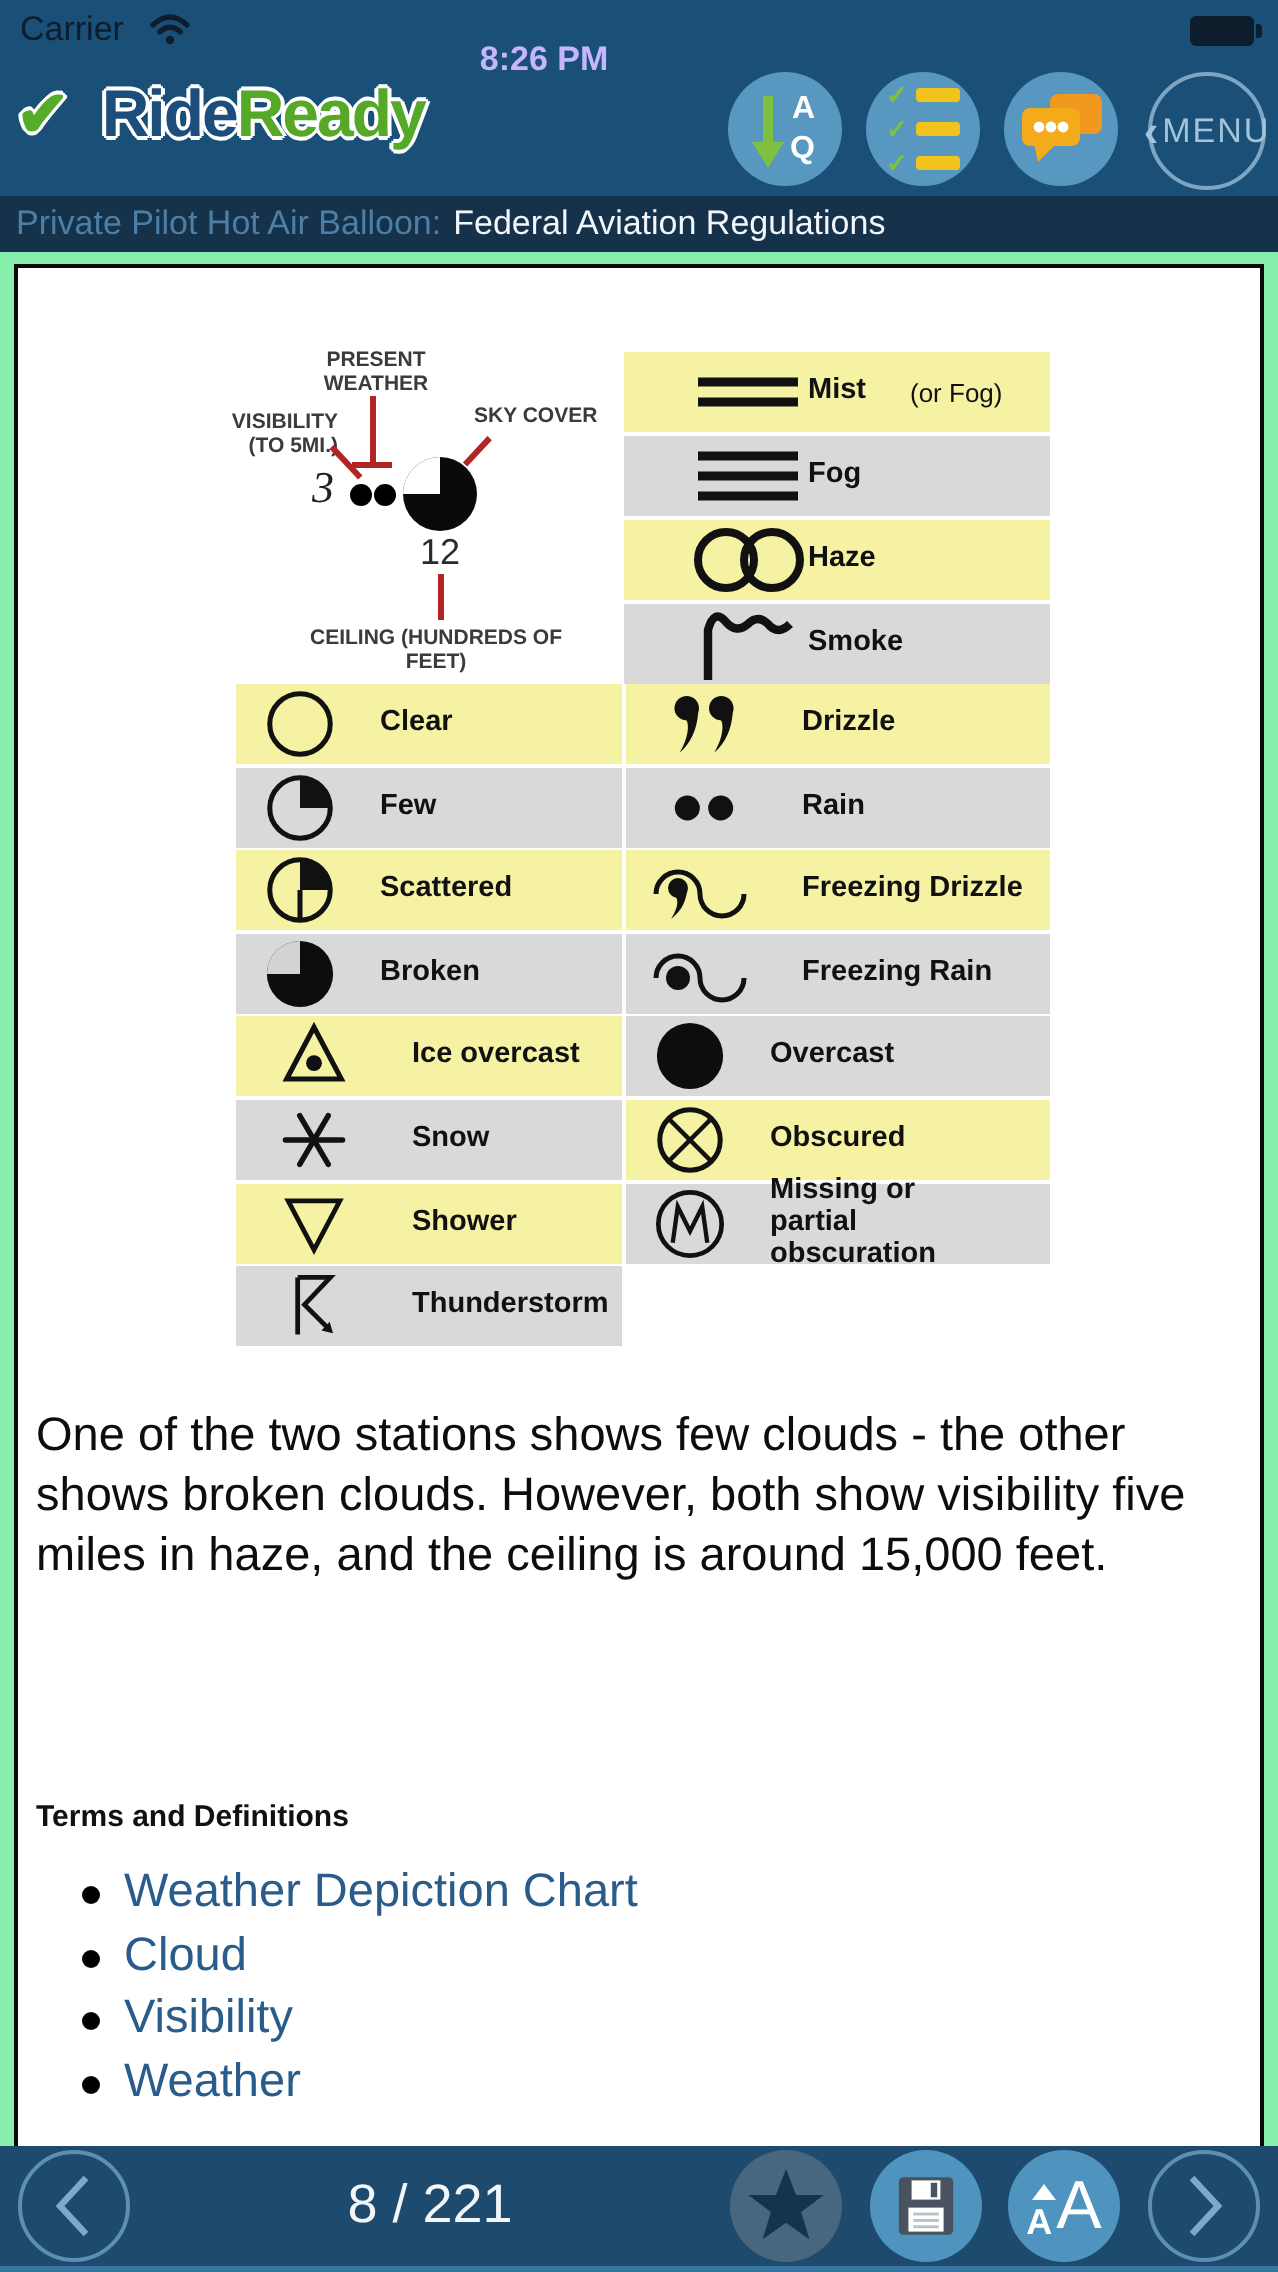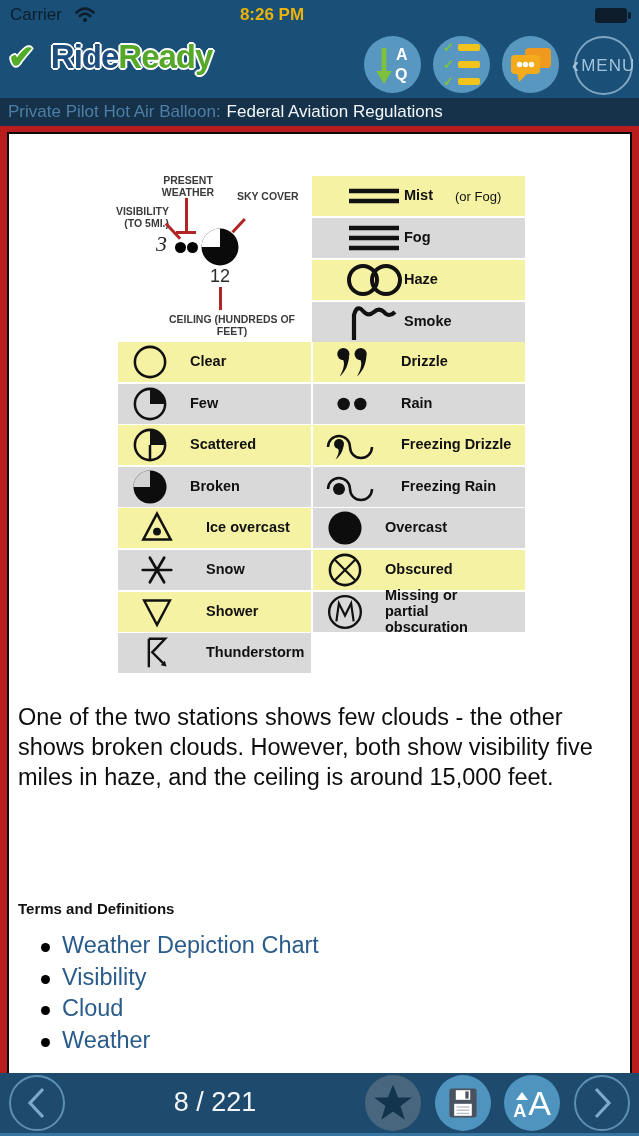--- a/index.html
+++ b/index.html
@@ -4,21 +4,21 @@
 <style>
   html,body{margin:0;padding:0;}
   body{width:639px;height:1136px;position:relative;font-family:"Liberation Sans",sans-serif;background:#3e88b3;overflow:hidden;}
   .abs{position:absolute;}
 
   
   .topbar{position:absolute;left:0;top:0;width:639px;height:98px;background:#1a5078;}
   .statusbar{position:absolute;left:0;top:0;width:639px;height:30px;}
   .carrier{position:absolute;left:10px;top:5px;font-size:17px;color:#0d1d2b;}
   .wifi{position:absolute;left:75px;top:7px;}
-  .time{position:absolute;left:0;top:5px;width:544px;text-align:center;font-size:17px;font-weight:bold;color:#eab308;}
+  .time{position:absolute;left:0;top:20px;width:544px;text-align:center;font-size:17px;font-weight:bold;color:#c4b5fd;}
   .battery{position:absolute;right:12px;top:8px;width:32px;height:15px;background:#0d1d2b;border-radius:3px;}
   .battery::after{content:'';position:absolute;right:-4px;top:4px;width:3px;height:7px;background:#0d1d2b;border-radius:0 2px 2px 0;}
 
   .logo{position:absolute;left:8px;top:40px;display:flex;align-items:center;}
   .logo .chk{font-size:32px;color:#54ac28;font-weight:bold;line-height:1;
     text-shadow:-2px 0 #fff,2px 0 #fff,0 -2px #fff,0 2px #fff,-1px -1px #fff,1px 1px #fff,1px -1px #fff,-1px 1px #fff;}
   .logo .w1,.logo .w2{font-size:33px;font-weight:bold;letter-spacing:-1px;line-height:1;
     text-shadow:-2px 0 #fff,2px 0 #fff,0 -2px #fff,0 2px #fff,-1px -1px #fff,1px 1px #fff,1px -1px #fff,-1px 1px #fff;}
   .logo .w1{color:#1d4d7c;margin-left:-2px;padding-left:18px;}
   .logo .w2{color:#56a829;}
@@ -37,21 +37,21 @@
   .menu-inner{display:flex;align-items:center;color:#a2c3da;}
   .menu-inner .chev{font-size:22px;line-height:1;margin-right:2px;font-weight:bold;}
   .menu-inner .lbl{font-size:17px;letter-spacing:1px;}
 
   
   .breadcrumb{position:absolute;left:0;top:98px;width:639px;height:28px;background:#15324a;display:flex;align-items:center;padding-left:8px;box-sizing:border-box;font-size:17px;}
   .breadcrumb .sec{color:#4d7fa6;}
   .breadcrumb .pg{color:#f2f6fa;margin-left:6px;}
 
   
-  .frame{position:absolute;left:0;top:126px;width:639px;height:950px;background:#b91c1c;box-sizing:border-box;padding:6px 7px 0 7px;}
+  .frame{position:absolute;left:0;top:126px;width:639px;height:950px;background:#86efac;box-sizing:border-box;padding:6px 7px 0 7px;}
   .sheet{position:relative;width:100%;height:944px;background:#fff;border:2px solid #0a0a0a;border-bottom:none;box-sizing:border-box;overflow:hidden;}
 
   
   .sm-label{position:absolute;font-size:10.5px;font-weight:bold;color:#3b3b3b;line-height:1.15;}
   .redline{position:absolute;background:#b22525;}
   .dot{position:absolute;width:11px;height:11px;border-radius:50%;background:#000;}
   .vis3{position:absolute;left:147px;top:97px;font-family:"Liberation Serif",serif;font-style:italic;font-size:22px;color:#222;}
   .ceil12{position:absolute;left:197px;top:132px;width:28px;text-align:center;font-size:18px;color:#2b2b2b;}
 
   
@@ -179,26 +179,26 @@
   <div class="dot" style="left:166px;top:108px;"></div>
   <div class="dot" style="left:178px;top:108px;"></div>
 
   <span class="abs" style="left:192px;top:94px;">
     <svg width="38" height="38" viewBox="0 0 38 38">
       <circle cx="19" cy="19" r="18.5" fill="#0a0a0a"></circle>
       <path d="M19,19 L0.5,19 A18.5,18.5 0 0 1 19,0.5 Z" fill="#ffffff"></path>
     </svg>
   </span>
 
-  <div class="sm-label" style="left:228px;top:56px;white-space:nowrap;">SKY COVER</div>
+  <div class="sm-label" style="left:228px;top:68px;white-space:nowrap;">SKY COVER</div>
   <div class="redline" style="left:236px;top:84px;width:18px;height:2.5px;transform:rotate(133deg);transform-origin:left center;"></div>
 
   <div class="ceil12">12</div>
   <div class="redline" style="left:210px;top:153px;width:2.5px;height:23px;"></div>
-  <div class="sm-label" style="left:158px;top:179px;width:130px;text-align:center;">CEILING (HUNDREDS OF FEET)</div>
+  <div class="sm-label" style="left:144px;top:179px;width:130px;text-align:center;">CEILING (HUNDREDS OF FEET)</div>
 
   <div class="legtop">
     <div class="trow row-yellow">
       <span class="symbox">
         <svg width="56" height="24" viewBox="0 0 56 24">
           <line x1="3" y1="7" x2="53" y2="7" stroke="#111" stroke-width="4.4"></line>
           <line x1="3" y1="17" x2="53" y2="17" stroke="#111" stroke-width="4.4"></line>
         </svg>
       </span>
       <span class="leglabel">Mist</span>
@@ -380,22 +380,22 @@
       </span>
       <span class="leglabel">Thunderstorm</span>
     </div>
   </div>
 
   <div class="explain">One of the two stations shows few clouds - the other shows broken clouds. However, both show visibility five miles in haze, and the ceiling is around 15,000 feet.</div>
 
   <div class="terms-h">Terms and Definitions</div>
   <ul class="links">
     <li>Weather Depiction Chart</li>
+    <li>Cloud</li>
     <li>Visibility</li>
-    <li>Cloud</li>
     <li>Weather</li>
   </ul>
 
 </div>
 </div>
 
 <div class="footer">
   <div class="fbtn outline" style="left:9px;">
     <svg width="26" height="34" viewBox="0 0 26 34">
       <polyline points="19,3 6,17 19,31" fill="none" stroke="#7fa9c9" stroke-width="3.2"></polyline>

